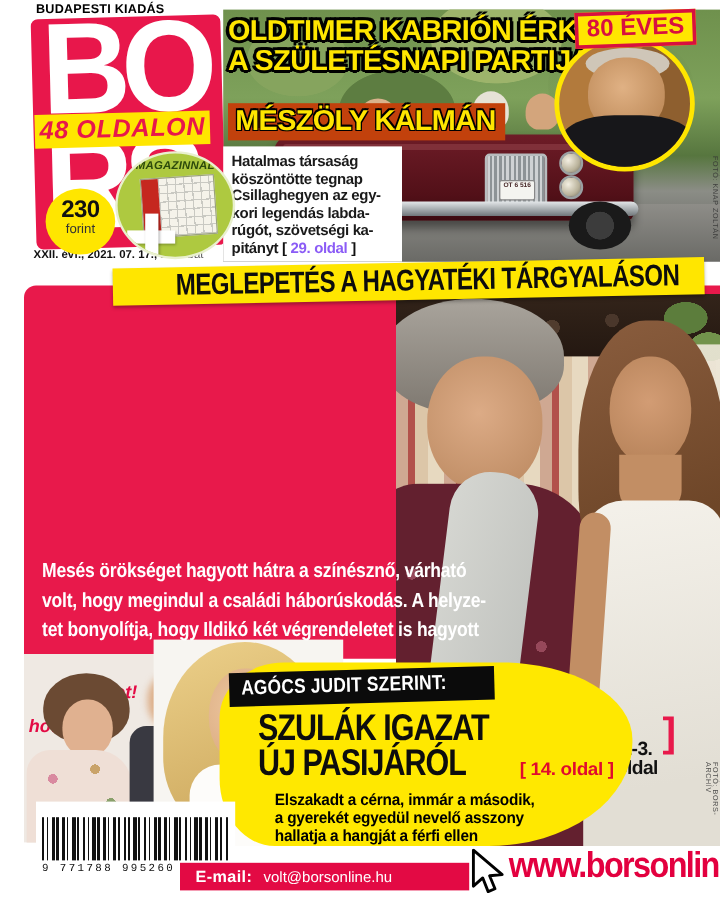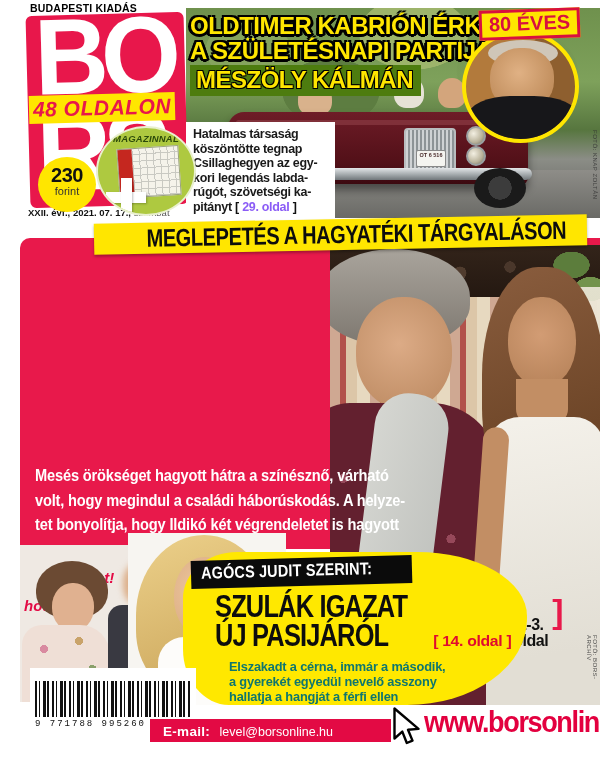--- a/index.html
+++ b/index.html
@@ -28,23 +28,23 @@
   .headlamp { width:20px; height:20px; border-radius:50%; background:radial-gradient(circle at 35% 35%, #f3efe2, #b9b29a 60%, #6e6a5c); border:2px solid #9aa0a2; }
   .bumper { left:-4px; top:56px; width:308px; height:12px; background:linear-gradient(180deg,#e3e6e8,#9ea4a7 60%,#70767a); border-radius:6px; }
   .plate { left:188px; top:38px; width:30px; height:17px; background:#f4f4f0; border:1px solid #888; border-radius:2px; font-size:5.5px; font-weight:bold; color:#4a2b2b; text-align:center; line-height:7px; padding-top:1px; }
   .wheel { left:246px; top:56px; width:52px; height:40px; background:radial-gradient(circle at 50% 50%, #3c3c3c 0 35%, #1a1a1a 36% 100%); border-radius:50%; }
   .credit-v { writing-mode:vertical-rl; font-size:6px; color:#333; letter-spacing:.5px; opacity:.85; }
 
   .top-headline { left:190px; top:13px; z-index:6; }
   .top-headline .hl { font-size:24px; font-weight:bold; color:#ffe600; line-height:25px; letter-spacing:-.5px;
     text-shadow:-2px -2px 0 #000, 2px -2px 0 #000, -2px 2px 0 #000, 2px 2px 0 #000, 0 3px 0 #000, 3px 1px 0 #000, -3px 1px 0 #000; }
   .top-headline .hl3-wrap { margin-top:2px; }
-  .top-headline .hl3 { display:inline-block; background:#4d7c0f; padding:1px 8px 2px 6px;
+  .top-headline .hl3 { display:inline-block; background:#c2410c; padding:1px 8px 2px 6px;
     font-size:24px; font-weight:bold; color:#ffe600; letter-spacing:-.5px;
-    text-shadow:-1px -1px 0 #000, 1px -1px 0 #000, -1px 1px 0 #000, 1px 1px 0 #000; }
+    text-shadow:-1px -1px 0 #000, 1px -1px 0 #000, -1px 1px 0 #000, 1px 1px 0 #000;margin-top:21px; }
 
   .age-badge { left:479px; top:9px; z-index:7; background:#ffe600; border:3px solid #d8103f; color:#d8103f;
     font-size:20px; font-weight:bold; padding:0 7px 1px; transform:rotate(-2deg); white-space:nowrap; }
 
   .inset-circle { left:462px; top:30px; width:117px; height:113px; border-radius:50%; border:4px solid #ffe600; overflow:hidden; z-index:6;
     background:linear-gradient(115deg,#b27a3c 0 45%, #8e5f2f 46% 100%); }
   .inset-hair { left:22px; top:6px; width:70px; height:26px; background:#cfc6b8; border-radius:50%; }
   .inset-face { left:24px; top:14px; width:64px; height:62px; background:radial-gradient(circle at 45% 40%, #e0b184, #c08d5c 75%); border-radius:46%; }
   .inset-shirt { left:2px; top:62px; width:110px; height:50px; background:#17171a; border-radius:40% 40% 0 0; }
 
@@ -153,21 +153,21 @@
   .credit-b { right:1px; bottom:4px; }
 
   .bubble { left:183px; top:552px; width:344px; height:153px; background:#ffe800; z-index:5;
     border-radius:54px 110px 120px 46px / 46px 64px 86px 56px; }
   .black-kicker { left:8px; top:6px; background:#0b0b0b; color:#fff; padding:3px 10px 5px; transform:rotate(-1.6deg); }
   .black-kicker .cond { font-size:17px; font-weight:bold; letter-spacing:.2px; transform:scaleX(.85); }
   .bubble-headline { left:32px; top:40px; color:#0d0d0d; }
   .bubble-headline .row { height:29px; }
   .bubble-headline .cond { font-size:31px; font-weight:bold; letter-spacing:-1px; transform:scaleX(.82); line-height:29px; }
   .bubble-pageref { font-size:15px; font-weight:bold; color:#e00b2e; letter-spacing:-.3px; margin-left:4px; transform:scaleX(1.05); display:inline-block; }
-  .bubble-body { left:46px; top:108px; color:#0f766e; }
+  .bubble-body { left:46px; top:108px; color:#000000; }
   .bubble-body .bl { font-size:13.5px; font-weight:bold; line-height:14.8px; letter-spacing:-.2px; transform:scaleX(.95); transform-origin:0 50%; white-space:nowrap; }
 
   
   .barcode-block { left:30px; top:668px; width:166px; height:66px; background:#fff; z-index:6; }
   .issue-code { left:82px; top:18px; font-size:8.5px; letter-spacing:3px; color:#111; font-family:"Liberation Mono", monospace; }
   .bars { left:5px; top:13px; width:156px; height:36px; background:repeating-linear-gradient(90deg,#111 0 2px,#fff 2px 4px,#111 4px 5px,#fff 5px 8px,#111 8px 11px,#fff 11px 12px,#111 12px 14px,#fff 14px 17px); }
   .barcode-number { left:5px; top:51px; font-size:9px; letter-spacing:2px; color:#111; font-family:"Liberation Mono", monospace; }
 
   .email-box { left:150px; top:719px; width:241px; height:23px; background:#e30a44; color:#fff; line-height:23px; padding-left:13px; z-index:7; white-space:nowrap; }
   .email-label { font-size:13.5px; font-weight:bold; letter-spacing:.3px; }
@@ -337,21 +337,21 @@
   </div>
 
   <div class="abs barcode-block">
     <div class="abs issue-code">21191</div>
     <div class="abs bars"></div>
     <div class="abs barcode-number">9 771788 995260</div>
   </div>
 
   <div class="abs email-box">
     <span class="email-label">E-mail:</span>
-    <span class="email-addr">level@borsonline.hu</span>
+    <span class="email-addr">volt@borsonline.hu</span>
   </div>
   <div class="abs cursor-wrap">
     <svg width="36" height="42" viewBox="0 0 24 28">
       <path d="M3,1 L3,21 L8.2,16.4 L11.2,24 L15,22.4 L12,15.2 L19,14.6 Z" fill="#ffffff" stroke="#000000" stroke-width="1.6" stroke-linejoin="round"></path>
     </svg>
   </div>
   <div class="abs website">www.borsonline.hu</div>
 
 </div>
 

